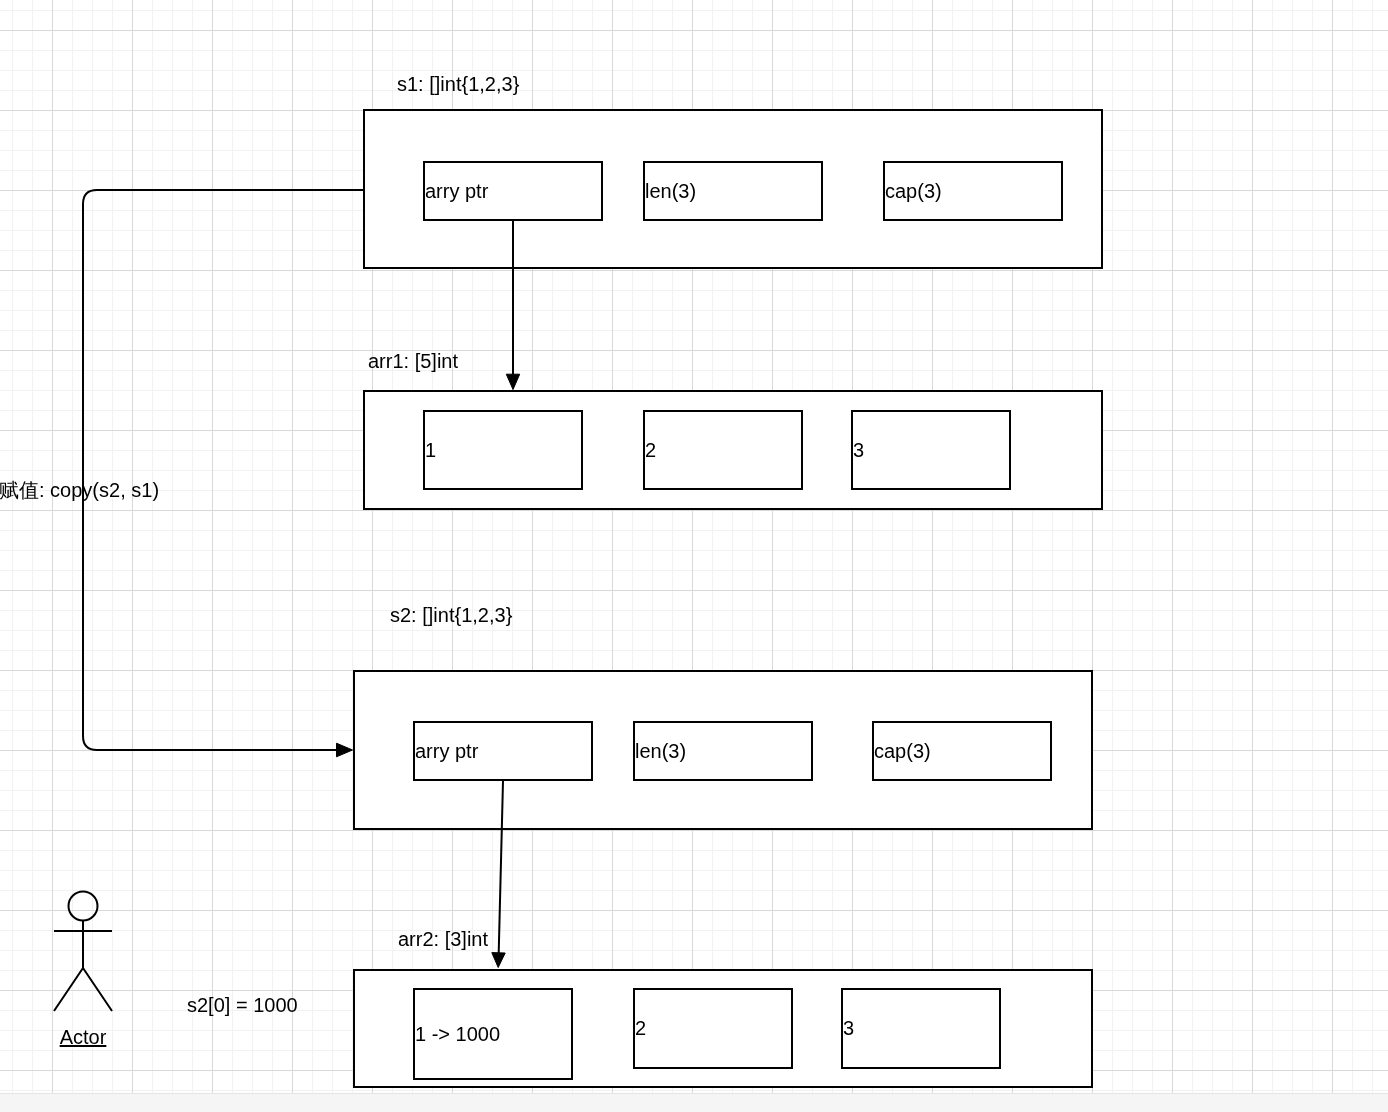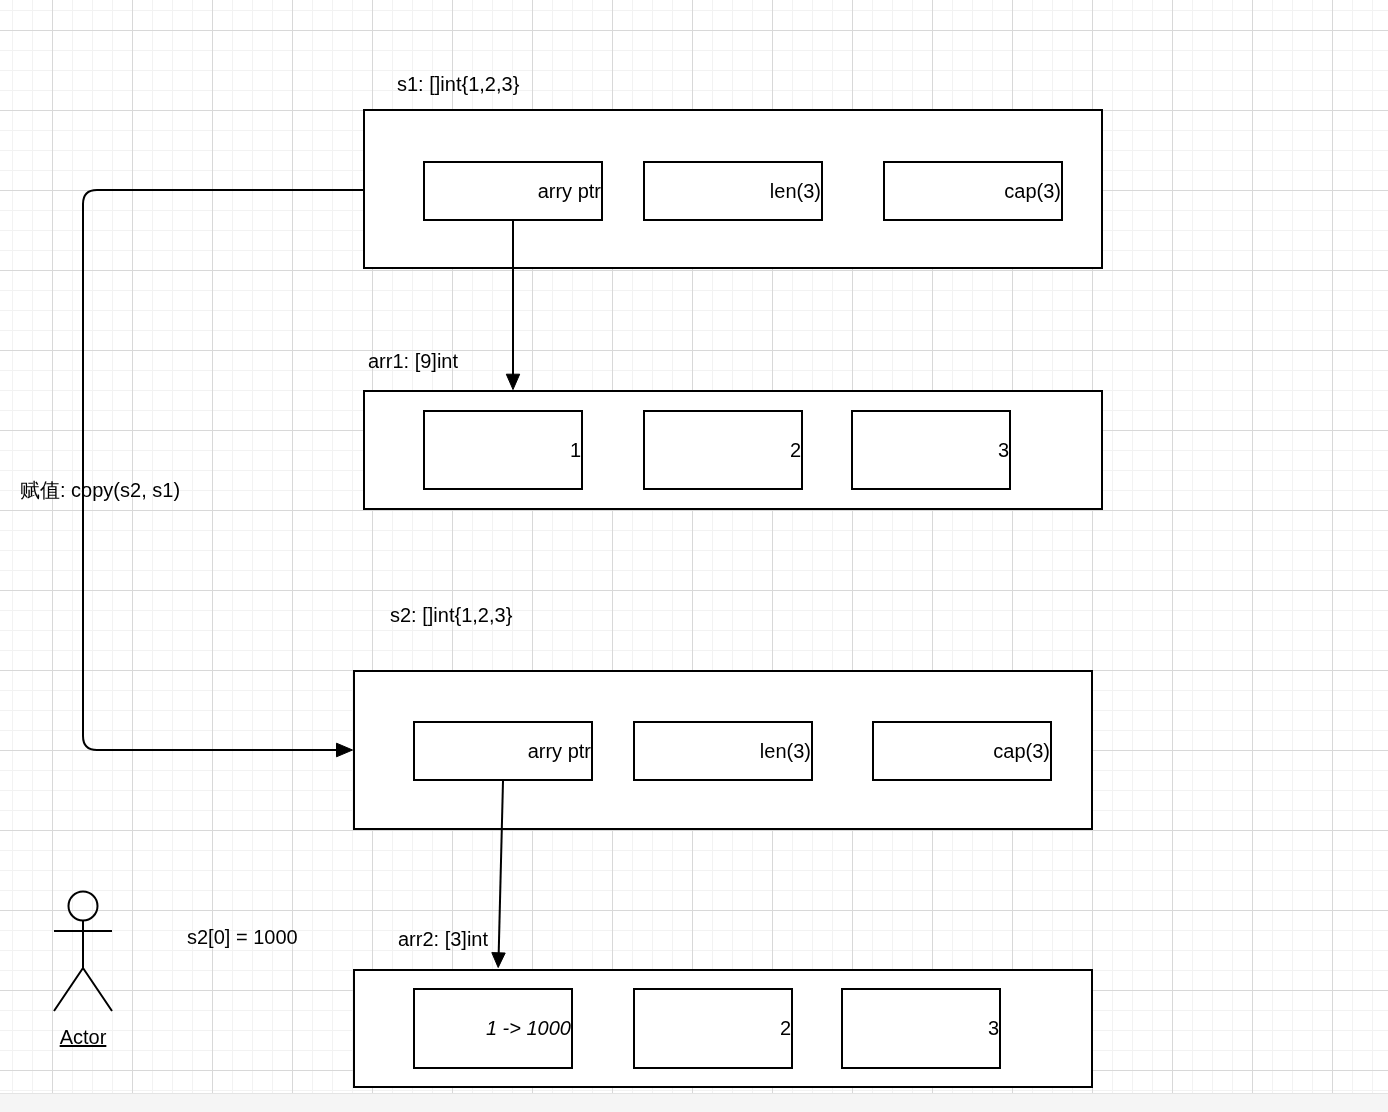--- a/index.html
+++ b/index.html
@@ -38,21 +38,21 @@
     position: absolute;
     background: #ffffff;
     border: 2.5px solid #000;
     box-sizing: border-box;
   }
   .cell {
     position: absolute;
     background: #ffffff;
     border: 2.5px solid #000;
     box-sizing: border-box;
-    display: flex; align-items: center; justify-content: flex-end;
+    display: flex; align-items: center; justify-content: flex-start;
     font-size: 20px;
     white-space: nowrap;
   }
   .lbl {
     position: absolute;
     font-size: 20px;
     line-height: 24px;
     white-space: nowrap;
   }
   svg.overlay {
@@ -75,51 +75,51 @@
     <div class="cell" style="left:423px; top:161px; width:180px; height:60px;">
       <span>arry ptr</span>
     </div>
     <div class="cell" style="left:643px; top:161px; width:180px; height:60px;">
       <span>len(3)</span>
     </div>
     <div class="cell" style="left:883px; top:161px; width:180px; height:60px;">
       <span>cap(3)</span>
     </div>
 
-    <div class="lbl" style="left:368px; top:349px;">arr1: [9]int</div>
+    <div class="lbl" style="left:368px; top:349px;">arr1: [5]int</div>
     <div class="outer-box" style="left:363px; top:390px; width:740px; height:120px;"></div>
     <div class="cell" style="left:423px; top:410px; width:160px; height:80px;">
       <span>1</span>
     </div>
     <div class="cell" style="left:643px; top:410px; width:160px; height:80px;">
       <span>2</span>
     </div>
     <div class="cell" style="left:851px; top:410px; width:160px; height:80px;">
       <span>3</span>
     </div>
 
-    <div class="lbl" style="left:-1px; top:478px;padding-left:21px;">赋值: copy(s2, s1)</div>
+    <div class="lbl" style="left:-1px; top:478px;">赋值: copy(s2, s1)</div>
 
     <div class="lbl" style="left:390px; top:603px;">s2: []int{1,2,3}</div>
     <div class="outer-box" style="left:353px; top:670px; width:740px; height:160px;"></div>
     <div class="cell" style="left:413px; top:721px; width:180px; height:60px;">
       <span>arry ptr</span>
     </div>
     <div class="cell" style="left:633px; top:721px; width:180px; height:60px;">
       <span>len(3)</span>
     </div>
     <div class="cell" style="left:872px; top:721px; width:180px; height:60px;">
       <span>cap(3)</span>
     </div>
 
-    <div class="lbl" style="left:187px; top:925px;">s2[0] = 1000</div>
+    <div class="lbl" style="left:187px; top:993px;">s2[0] = 1000</div>
 
     <div class="lbl" style="left:358px; top:927px;margin-left:40px;">arr2: [3]int</div>
     <div class="outer-box" style="left:353px; top:969px; width:740px; height:119px;"></div>
-    <div class="cell" style="left:413px; top:988px; width:160px; height:81px;font-style:italic;">
+    <div class="cell" style="left:413px; top:988px; width:160px; height:92px;">
       <span>1 -&gt; 1000</span>
     </div>
     <div class="cell" style="left:633px; top:988px; width:160px; height:81px;">
       <span>2</span>
     </div>
     <div class="cell" style="left:841px; top:988px; width:160px; height:81px;">
       <span>3</span>
     </div>
 
     <div class="lbl" style="left:33px; top:1025px; width:100px; text-align:center;text-decoration:underline;">Actor</div>

